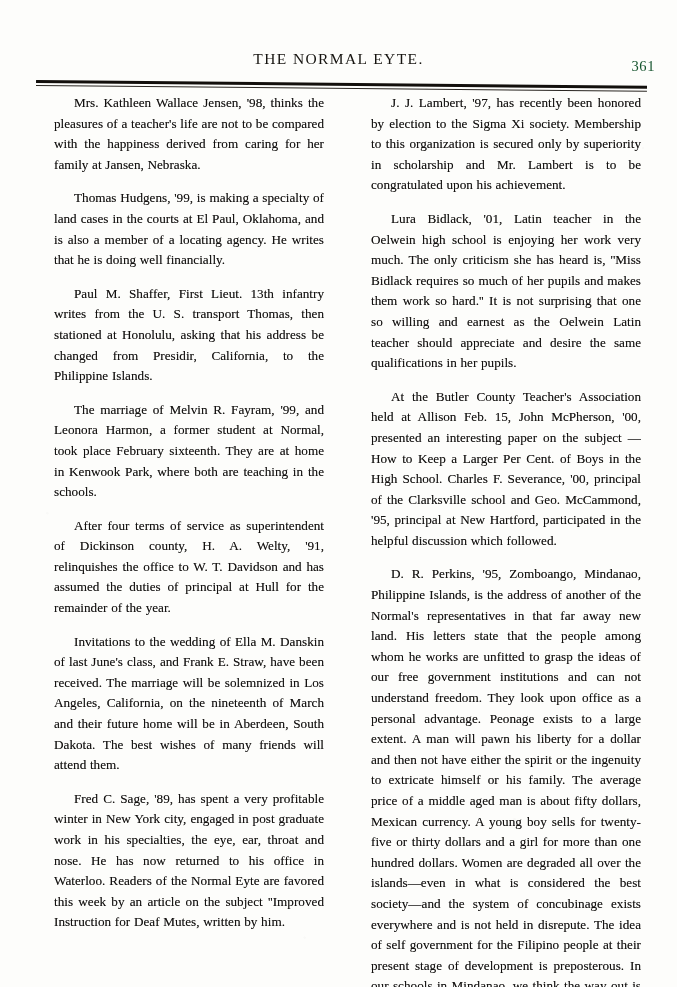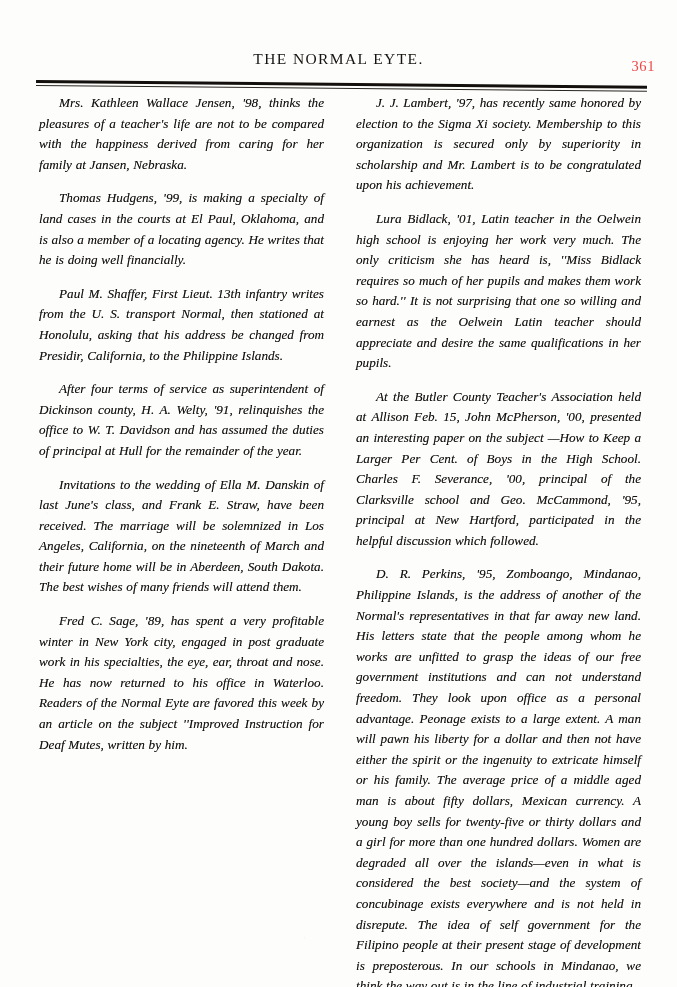--- a/index.html
+++ b/index.html
@@ -46,21 +46,21 @@
     font-size: 15.5px;
     letter-spacing: 1.4px;
     color: #15130f;
     font-family: "Liberation Serif", "DejaVu Serif", serif;
   }
   .folio {
     position: absolute;
     top: 58px;
     right: 22px;
     font-size: 14.5px;
-    color: #ef4444;
+    color: #14532d;
     letter-spacing: .6px;
   }
 
   
   .head-rule {
     position: absolute;
     top: 80px;
     left: 36px;
     width: 611px;
     height: 9px;
@@ -85,31 +85,30 @@
     top: 93px;
     left: 38px;
     width: 604px;
     display: flex;
     gap: 31px;
   }
   .col {
     width: 286px;
   }
   .col p {
-    margin: 0 0 13px 1px;
+    margin: 0 0 13px 16px;
     font-size: 13.2px;
     line-height: 20.6px;
     text-align: justify;
     text-justify: inter-word;
     color: #131110;
     text-indent: 20px;
     word-spacing: .4px;
     
     text-shadow: 0 0 .35px rgba(0,0,0,.42);
-    font-style: italic;
   }
   .col p:last-child { margin-bottom: 0; }
 </style>
 </head>
 <body>
 
 <div class="page">
 
   <div class="paper-grain"></div>
 
@@ -122,27 +121,28 @@
   <div class="head-rule">
     <div class="thick"></div>
     <div class="thin"></div>
   </div>
 
   <div class="columns">
 
     <div class="col">
       <p>Mrs. Kathleen Wallace Jensen, '98, thinks the pleasures of a teacher's life are not to be compared with the happiness derived from caring for her family at Jansen, Nebraska.</p>
       <p>Thomas Hudgens, '99, is making a specialty of land cases in the courts at El Paul, Oklahoma, and is also a member of a locating agency. He writes that he is doing well financially.</p>
-      <p>Paul M. Shaffer, First Lieut. 13th infantry writes from the U. S. transport Normal, then stationed at Honolulu, asking that his address be changed from Presidir, California, to the Philippine Islands.</p>
+      <p>Paul M. Shaffer, First Lieut. 13th infantry writes from the U. S. transport Thomas, then stationed at Honolulu, asking that his address be changed from Presidir, California, to the Philippine Islands.</p>
+      <p>The marriage of Melvin R. Fayram, '99, and Leonora Harmon, a former student at Normal, took place February sixteenth. They are at home in Kenwook Park, where both are teaching in the schools.</p>
       <p>After four terms of service as superintendent of Dickinson county, H. A. Welty, '91, relinquishes the office to W. T. Davidson and has assumed the duties of principal at Hull for the remainder of the year.</p>
       <p>Invitations to the wedding of Ella M. Danskin of last June's class, and Frank E. Straw, have been received. The marriage will be solemnized in Los Angeles, California, on the nineteenth of March and their future home will be in Aberdeen, South Dakota. The best wishes of many friends will attend them.</p>
       <p>Fred C. Sage, '89, has spent a very profitable winter in New York city, engaged in post graduate work in his specialties, the eye, ear, throat and nose. He has now returned to his office in Waterloo. Readers of the Normal Eyte are favored this week by an article on the subject ''Improved Instruction for Deaf Mutes, written by him.</p>
     </div>
 
     <div class="col">
-      <p>J. J. Lambert, '97, has recently same honored by election to the Sigma Xi society. Membership to this organization is secured only by superiority in scholarship and Mr. Lambert is to be congratulated upon his achievement.</p>
+      <p>J. J. Lambert, '97, has recently been honored by election to the Sigma Xi society. Membership to this organization is secured only by superiority in scholarship and Mr. Lambert is to be congratulated upon his achievement.</p>
       <p>Lura Bidlack, '01, Latin teacher in the Oelwein high school is enjoying her work very much. The only criticism she has heard is, ''Miss Bidlack requires so much of her pupils and makes them work so hard.'' It is not surprising that one so willing and earnest as the Oelwein Latin teacher should appreciate and desire the same qualifications in her pupils.</p>
       <p>At the Butler County Teacher's Association held at Allison Feb. 15, John McPherson, '00, presented an interesting paper on the subject —How to Keep a Larger Per Cent. of Boys in the High School. Charles F. Severance, '00, principal of the Clarksville school and Geo. McCammond, '95, principal at New Hartford, participated in the helpful discussion which followed.</p>
       <p>D. R. Perkins, '95, Zomboango, Mindanao, Philippine Islands, is the address of another of the Normal's representatives in that far away new land. His letters state that the people among whom he works are unfitted to grasp the ideas of our free government institutions and can not understand freedom. They look upon office as a personal advantage. Peonage exists to a large extent. A man will pawn his liberty for a dollar and then not have either the spirit or the ingenuity to extricate himself or his family. The average price of a middle aged man is about fifty dollars, Mexican currency. A young boy sells for twenty-five or thirty dollars and a girl for more than one hundred dollars. Women are degraded all over the islands—even in what is considered the best society—and the system of concubinage exists everywhere and is not held in disrepute. The idea of self government for the Filipino people at their present stage of development is preposterous. In our schools in Mindanao, we think the way out is in the line of industrial training.</p>
     </div>
 
   </div>
 </div>
 
 </body></html>

